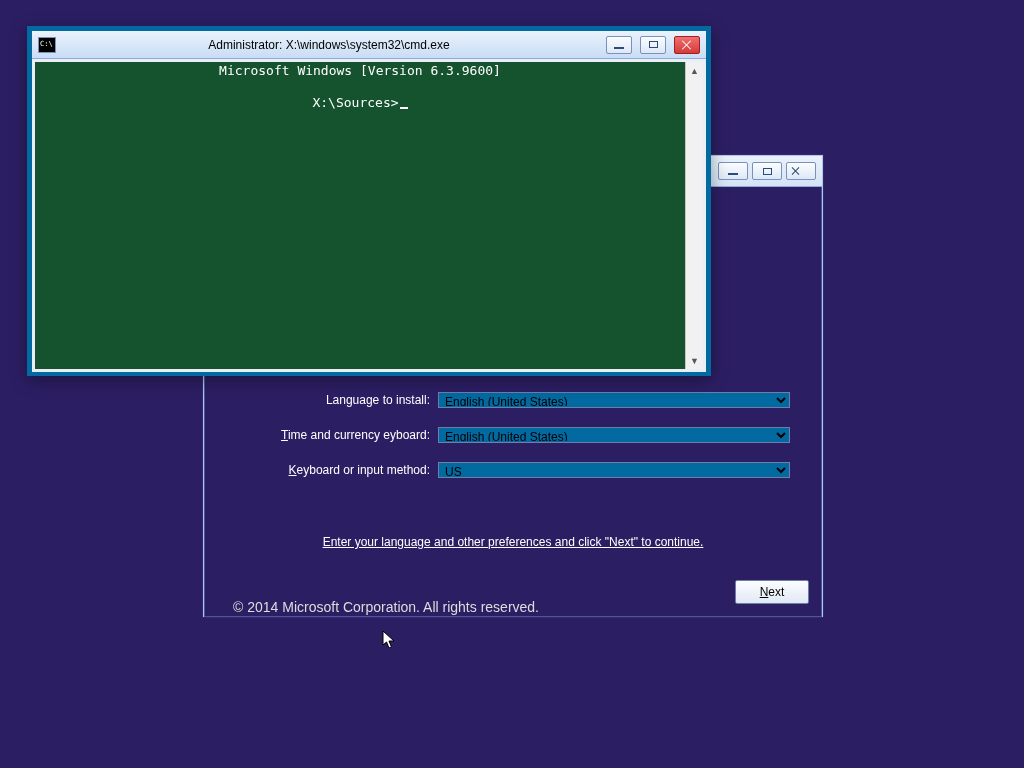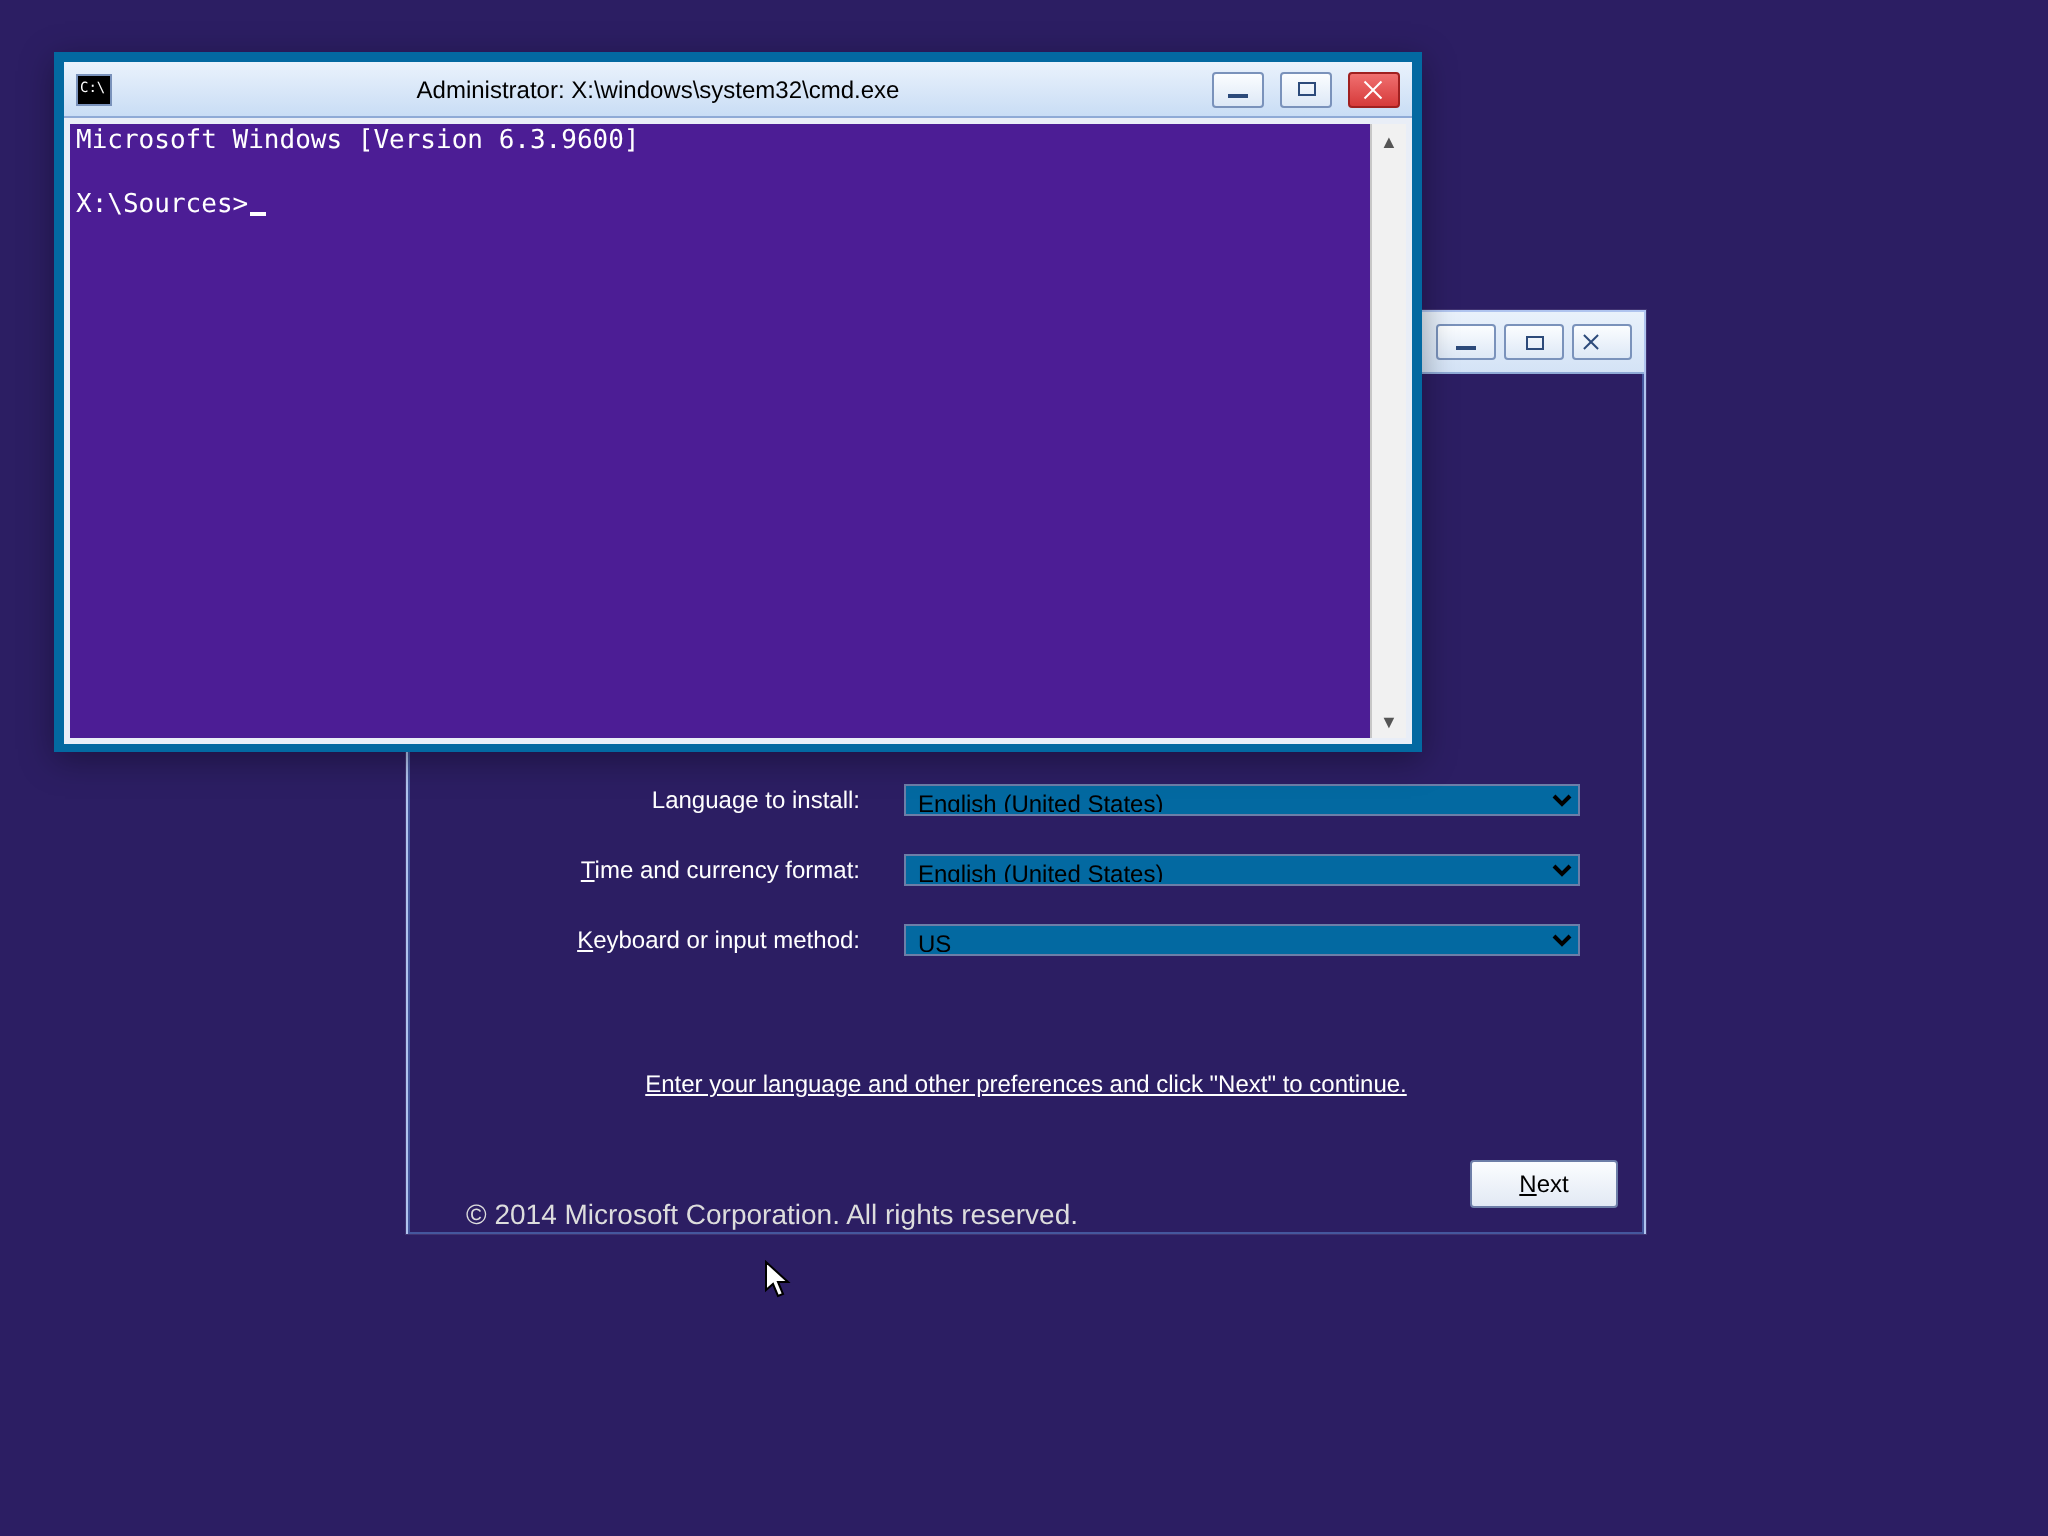--- a/index.html
+++ b/index.html
@@ -65,21 +65,21 @@
     border-top: none;
     box-sizing: border-box;
   }
 
   .form-row {
     position: absolute;
     left: 55px;
     width: 530px;
     display: flex;
     align-items: center;
-    gap: 22px;
+    gap: 8px;
   }
   .form-row label {
     flex: 0 0 170px;
     text-align: right;
     color: #fff;
     font-size: 12px;
     white-space: nowrap;
   }
   .form-row .u { text-decoration: underline; }
   .form-row select {
@@ -179,29 +179,30 @@
   .cmd-client {
     position: relative;
     height: calc(100% - 27px);
     background: #e9eef7;
     padding: 3px;
     box-sizing: border-box;
     display:flex;
   }
   .cmd-console {
     flex:1;
-    background: #4c1d95;
+    background: #14532d;
     color: #fff;
     font-family: Consolas, "Lucida Console", monospace;
     font-size: 13px;
     line-height: 16px;
     padding: 1px 3px;
     white-space: pre;
     overflow: hidden;
     position:relative;
+    text-align:center;
   }
   .cmd-cursor {
     display:inline-block; width:8px; height:2px; background:#fff;
     vertical-align: baseline; margin-left:1px;
     position:relative; bottom:-2px;
   }
   .cmd-scroll {
     width: 17px;
     background: #f1f1f1;
     border-left: 1px solid #c7c7c7;
@@ -236,21 +237,21 @@
   <div class="setup-body">
 
     <div class="form-row" id="row1">
       <label>Language to install:</label>
       <select>
         <option>English (United States)</option>
       </select>
     </div>
 
     <div class="form-row" id="row2">
-      <label><span class="u">T</span><span>ime and currency format:</span></label>
+      <label><span class="u">T</span><span>ime and currency eyboard:</span></label>
       <select>
         <option>English (United States)</option>
       </select>
     </div>
 
     <div class="form-row" id="row3">
       <label><span class="u">K</span><span>eyboard or input method:</span></label>
       <select>
         <option>US</option>
       </select>

